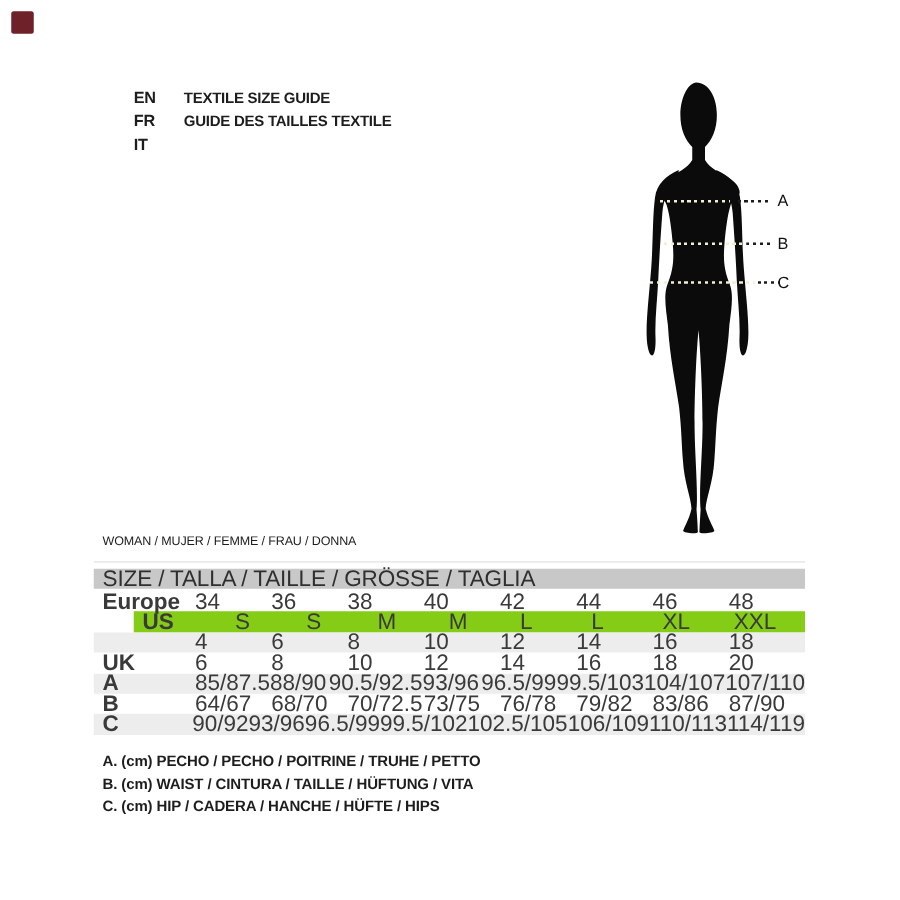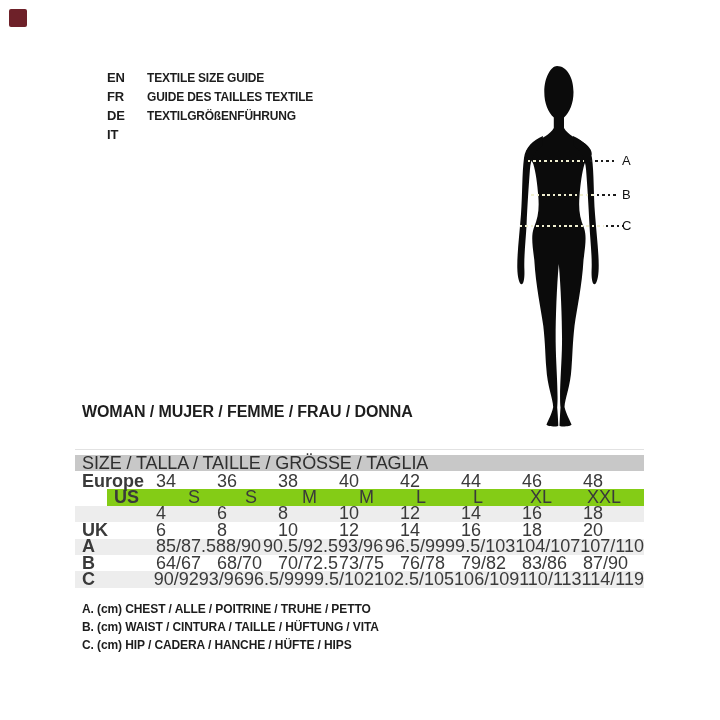--- a/index.html
+++ b/index.html
@@ -19,21 +19,21 @@
 
   
   .figure-wrap{position:absolute;left:0;top:0;width:720px;height:450px;}
   .silhouette{position:absolute;left:513px;top:64px;width:92px;height:368px;}
   .dash{position:absolute;height:2px;}
   .dash-light{background:repeating-linear-gradient(90deg,#f0efd0 0 2.5px,transparent 2.5px 5.5px);}
   .dash-dark{background:repeating-linear-gradient(90deg,#1c1c1c 0 2.5px,transparent 2.5px 5.5px);}
   .measure-label{position:absolute;font-size:13px;color:#111;line-height:16px;}
 
   
-  .section-title{position:absolute;left:82px;top:403px;font-size:16px;font-weight:bold;letter-spacing:-0.1px;}
+  .section-title{position:absolute;left:82px;top:428px;font-size:10px;font-weight:normal;letter-spacing:-0.1px;}
 
   
   .table-rule{position:absolute;left:75px;top:449px;width:569px;height:1px;background:#e2e2e2;}
   .size-table{position:absolute;left:75px;top:455px;width:569px;font-size:18px;color:#3a3a3a;}
   .table-header{height:16px;background:#c8c8c8;color:#2f2f2f;display:flex;align-items:center;
     padding-left:7px;margin-bottom:2px;letter-spacing:-0.1px;}
   .t-row{display:flex;height:16.4px;align-items:center;}
   .t-label{width:81px;padding-left:7px;box-sizing:border-box;text-align:left;font-weight:bold;}
   .t-cell{flex:1;}
 
@@ -47,24 +47,20 @@
 <div class="corner-mark" style="background: rgb(110, 33, 41);"></div>
 
 <div class="lang-list">
     <div class="lang-row">
       <span class="lang-code">EN</span>
       <span class="lang-text">TEXTILE SIZE GUIDE</span>
     </div>
     <div class="lang-row">
       <span class="lang-code">FR</span>
       <span class="lang-text">GUIDE DES TAILLES TEXTILE</span>
-    </div>
-    <div class="lang-row">
-      <span class="lang-code">DE</span>
-      <span class="lang-text">TEXTILGRÖßENFÜHRUNG</span>
     </div>
     <div class="lang-row">
       <span class="lang-code">IT</span>
     </div>
   </div>
 
 <div class="figure-wrap">
   <svg class="silhouette" viewBox="0 0 92 368" preserveAspectRatio="none">
     <g fill="#0b0b0b">
 
@@ -219,16 +215,16 @@
         <div class="t-cell">99.5/102</div>
         <div class="t-cell">102.5/105</div>
         <div class="t-cell">106/109</div>
         <div class="t-cell">110/113</div>
         <div class="t-cell">114/119</div>
       </div>
     </div>
 </div>
 
 <div class="notes">
-    <div class="note-line">A. (cm) CHEST / ALLE / POITRINE / TRUHE / PETTO</div>
+    <div class="note-line">A. (cm) PECHO / PECHO / POITRINE / TRUHE / PETTO</div>
     <div class="note-line">B. (cm) WAIST / CINTURA / TAILLE / HÜFTUNG / VITA</div>
     <div class="note-line">C. (cm) HIP / CADERA / HANCHE / HÜFTE / HIPS</div>
   </div>
 
 </body></html>

